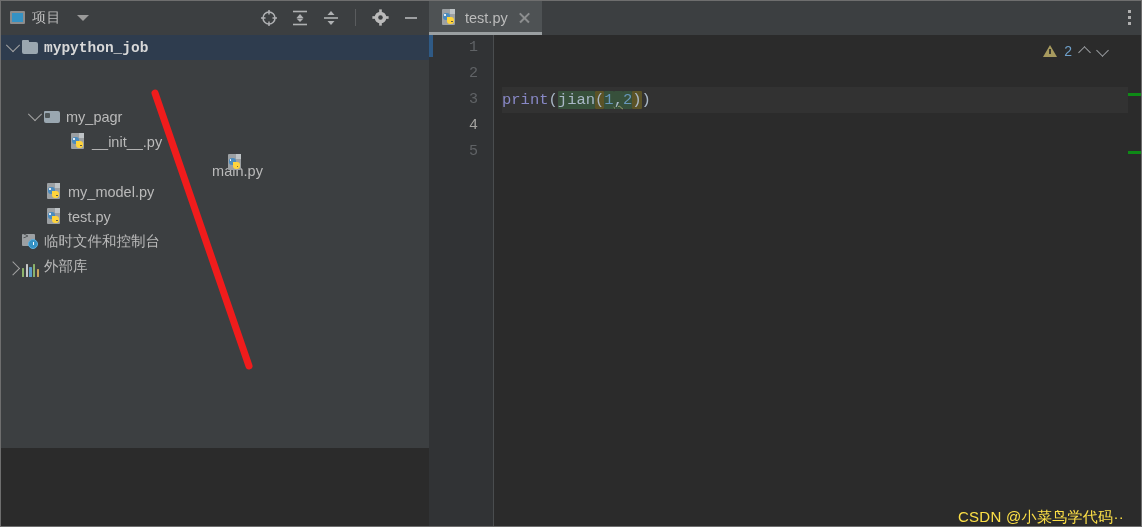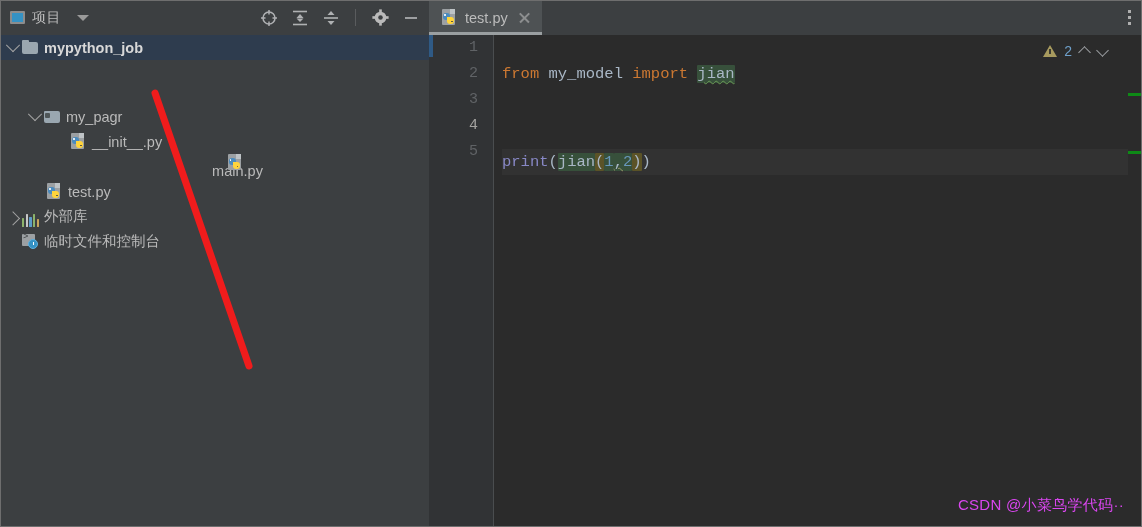--- a/index.html
+++ b/index.html
@@ -15,21 +15,21 @@
   #app {
     position: relative;
     width: 1142px; height: 527px;
     display: flex;
     background: #2B2B2B;
   }
 
   
   .sidebar {
     width: 429px;
-    height: 527px;
+    height: 448px;
     background: #3C3F41;
     position: relative;
     display: flex;
     flex-direction: column;
     box-sizing: border-box;
   }
   .sb-toolbar {
     height: 35px;
     min-height: 35px;
     display: flex;
@@ -203,21 +203,21 @@
     box-sizing: border-box;
   }
   .ic-scr .clk::after {
     content: "";
     position: absolute; left: 3.5px; top: 1.5px;
     width: 1px; height: 3.5px;
     background: #fff;
   }
 
   .node-name { color: #BABABA; }
-  .node-name.bold { font-weight: bold; color: #D8D8D8; }
+  .node-name.bold { font-weight: bold; color: #D8D8D8; font-family: Liberation Mono, monospace; }
   .node-path { color: #7E8386; margin-left: 8px; font-size: 14px; }
 
   
   .red-line {
     position: absolute;
     left: 0; top: 0;
     width: 429px; height: 527px;
     pointer-events: none;
   }
 
@@ -327,21 +327,21 @@
     font-size: 15.5px;
     padding-left: 8px;
     min-width: 0;
   }
   .cl {
     height: 26px;
     line-height: 26px;
     white-space: pre;
     position: relative;
   }
-  .cl.caret-line { background: #323232; margin-top: 36px; }
+  .cl.caret-line { background: #323232; }
   .kw   { color: #CC7832; }
   .ident{ color: #A9B7C6; }
   .fn   { color: #8888C6; }
   .num  { color: #6897BB; }
   .punc { color: #A9B7C6; }
   .hl-green {
     background: #37503B;
     border-radius: 1px;
   }
   .hl-yellow {
@@ -417,22 +417,22 @@
     position: absolute;
     right: 0;
     width: 14px;
     height: 3px;
     background: #0E8A16;
   }
 
   .watermark {
     position: absolute;
     right: 18px;
-    bottom: 12px;
-    color: #d946ef;
+    bottom: 0;
+    color: #fde047;
     font-size: 15px;
     letter-spacing: .3px;
     user-select: none;
   }
 
   .outer-border {
     position: absolute;
     left: 0; top: 0;
     width: 1142px; height: 527px;
     box-sizing: border-box;
@@ -533,55 +533,66 @@
           <span class="page"></span>
             <span class="fold"></span>
           <span class="snake-b"></span>
             <span class="snake-y"></span>
           <span class="dot1"></span>
             <span class="dot2"></span>
         </span>
         <span class="node-name">main.py</span>
       </div>
 
+      <div class="tree-row" style="padding-left:46px;">
+        <span class="ic ic-py">
+          <span class="page"></span>
+            <span class="fold"></span>
+          <span class="snake-b"></span>
+            <span class="snake-y"></span>
+          <span class="dot1"></span>
+            <span class="dot2"></span>
+        </span>
+        <span class="node-name">my_model.py</span>
+      </div>
 
       <div class="tree-row" style="padding-left:46px;">
         <span class="ic ic-py">
           <span class="page"></span>
             <span class="fold"></span>
           <span class="snake-b"></span>
             <span class="snake-y"></span>
           <span class="dot1"></span>
             <span class="dot2"></span>
         </span>
         <span class="node-name">test.py</span>
+      </div>
+
+      <div class="tree-row" style="padding-left:22px;">
+        <span class="ic ic-scr">
+          <span class="term"></span>
+            <span class="clk"></span>
+        </span>
+        <span class="node-name">临时文件和控制台</span>
       </div>
 
       <div class="tree-row" style="padding-left:4px;">
         <span class="tw">
             <span class="chev right"></span>
           </span>
         <span class="ic ic-lib">
           <i style="height:9px;background:#8DB36B;"></i>
           <i style="height:13px;background:#C8C8C8;"></i>
           <i style="height:10px;background:#5D9CC9;"></i>
           <i style="height:13px;background:#8DB36B;"></i>
           <i style="height:8px;background:#C9A45B;"></i>
         </span>
         <span class="node-name">外部库</span>
       </div>
 
-      <div class="tree-row" style="padding-left:22px;">
-        <span class="ic ic-scr">
-          <span class="term"></span>
-            <span class="clk"></span>
-        </span>
-        <span class="node-name">临时文件和控制台</span>
-      </div>
-
     </div>
 
     <svg class="red-line" viewBox="0 0 429 527">
       <line id="annot" x1="155" y1="93" x2="249" y2="366" stroke="#F01C1C" stroke-width="7" stroke-linecap="round"></line>
     </svg>
 
   </div>
 
   <div class="editor">
 
@@ -614,21 +625,20 @@
         <div class="ln">2</div>
         <div class="ln">3</div>
         <div class="ln current">4</div>
         <div class="ln">5</div>
         <div class="gutter-sep"></div>
       </div>
 
       <div class="code">
         <div class="cl"> </div>
 
-        <div class="cl"><span class="kw">from</span><span class="ident"> my_model </span><span class="kw">import</span><span class="ident"> </span><span class="ident hl-green wavy">jian</span></div>
 
         <div class="cl"> </div>
 
         <div class="cl caret-line"><span class="fn">print</span><span class="punc">(</span><span class="ident hl-green">jian</span><span class="punc hl-yellow">(</span><span class="num hl-green">1</span><span class="punc hl-green wavy-small">,</span><span class="num hl-green">2</span><span class="punc hl-yellow">)</span><span class="punc">)</span></div>
 
         <div class="cl"> </div>
       </div>
 
       <div class="markerbar">
         <div class="marker" style="top: 58px; background: rgb(14, 138, 22);"></div>

